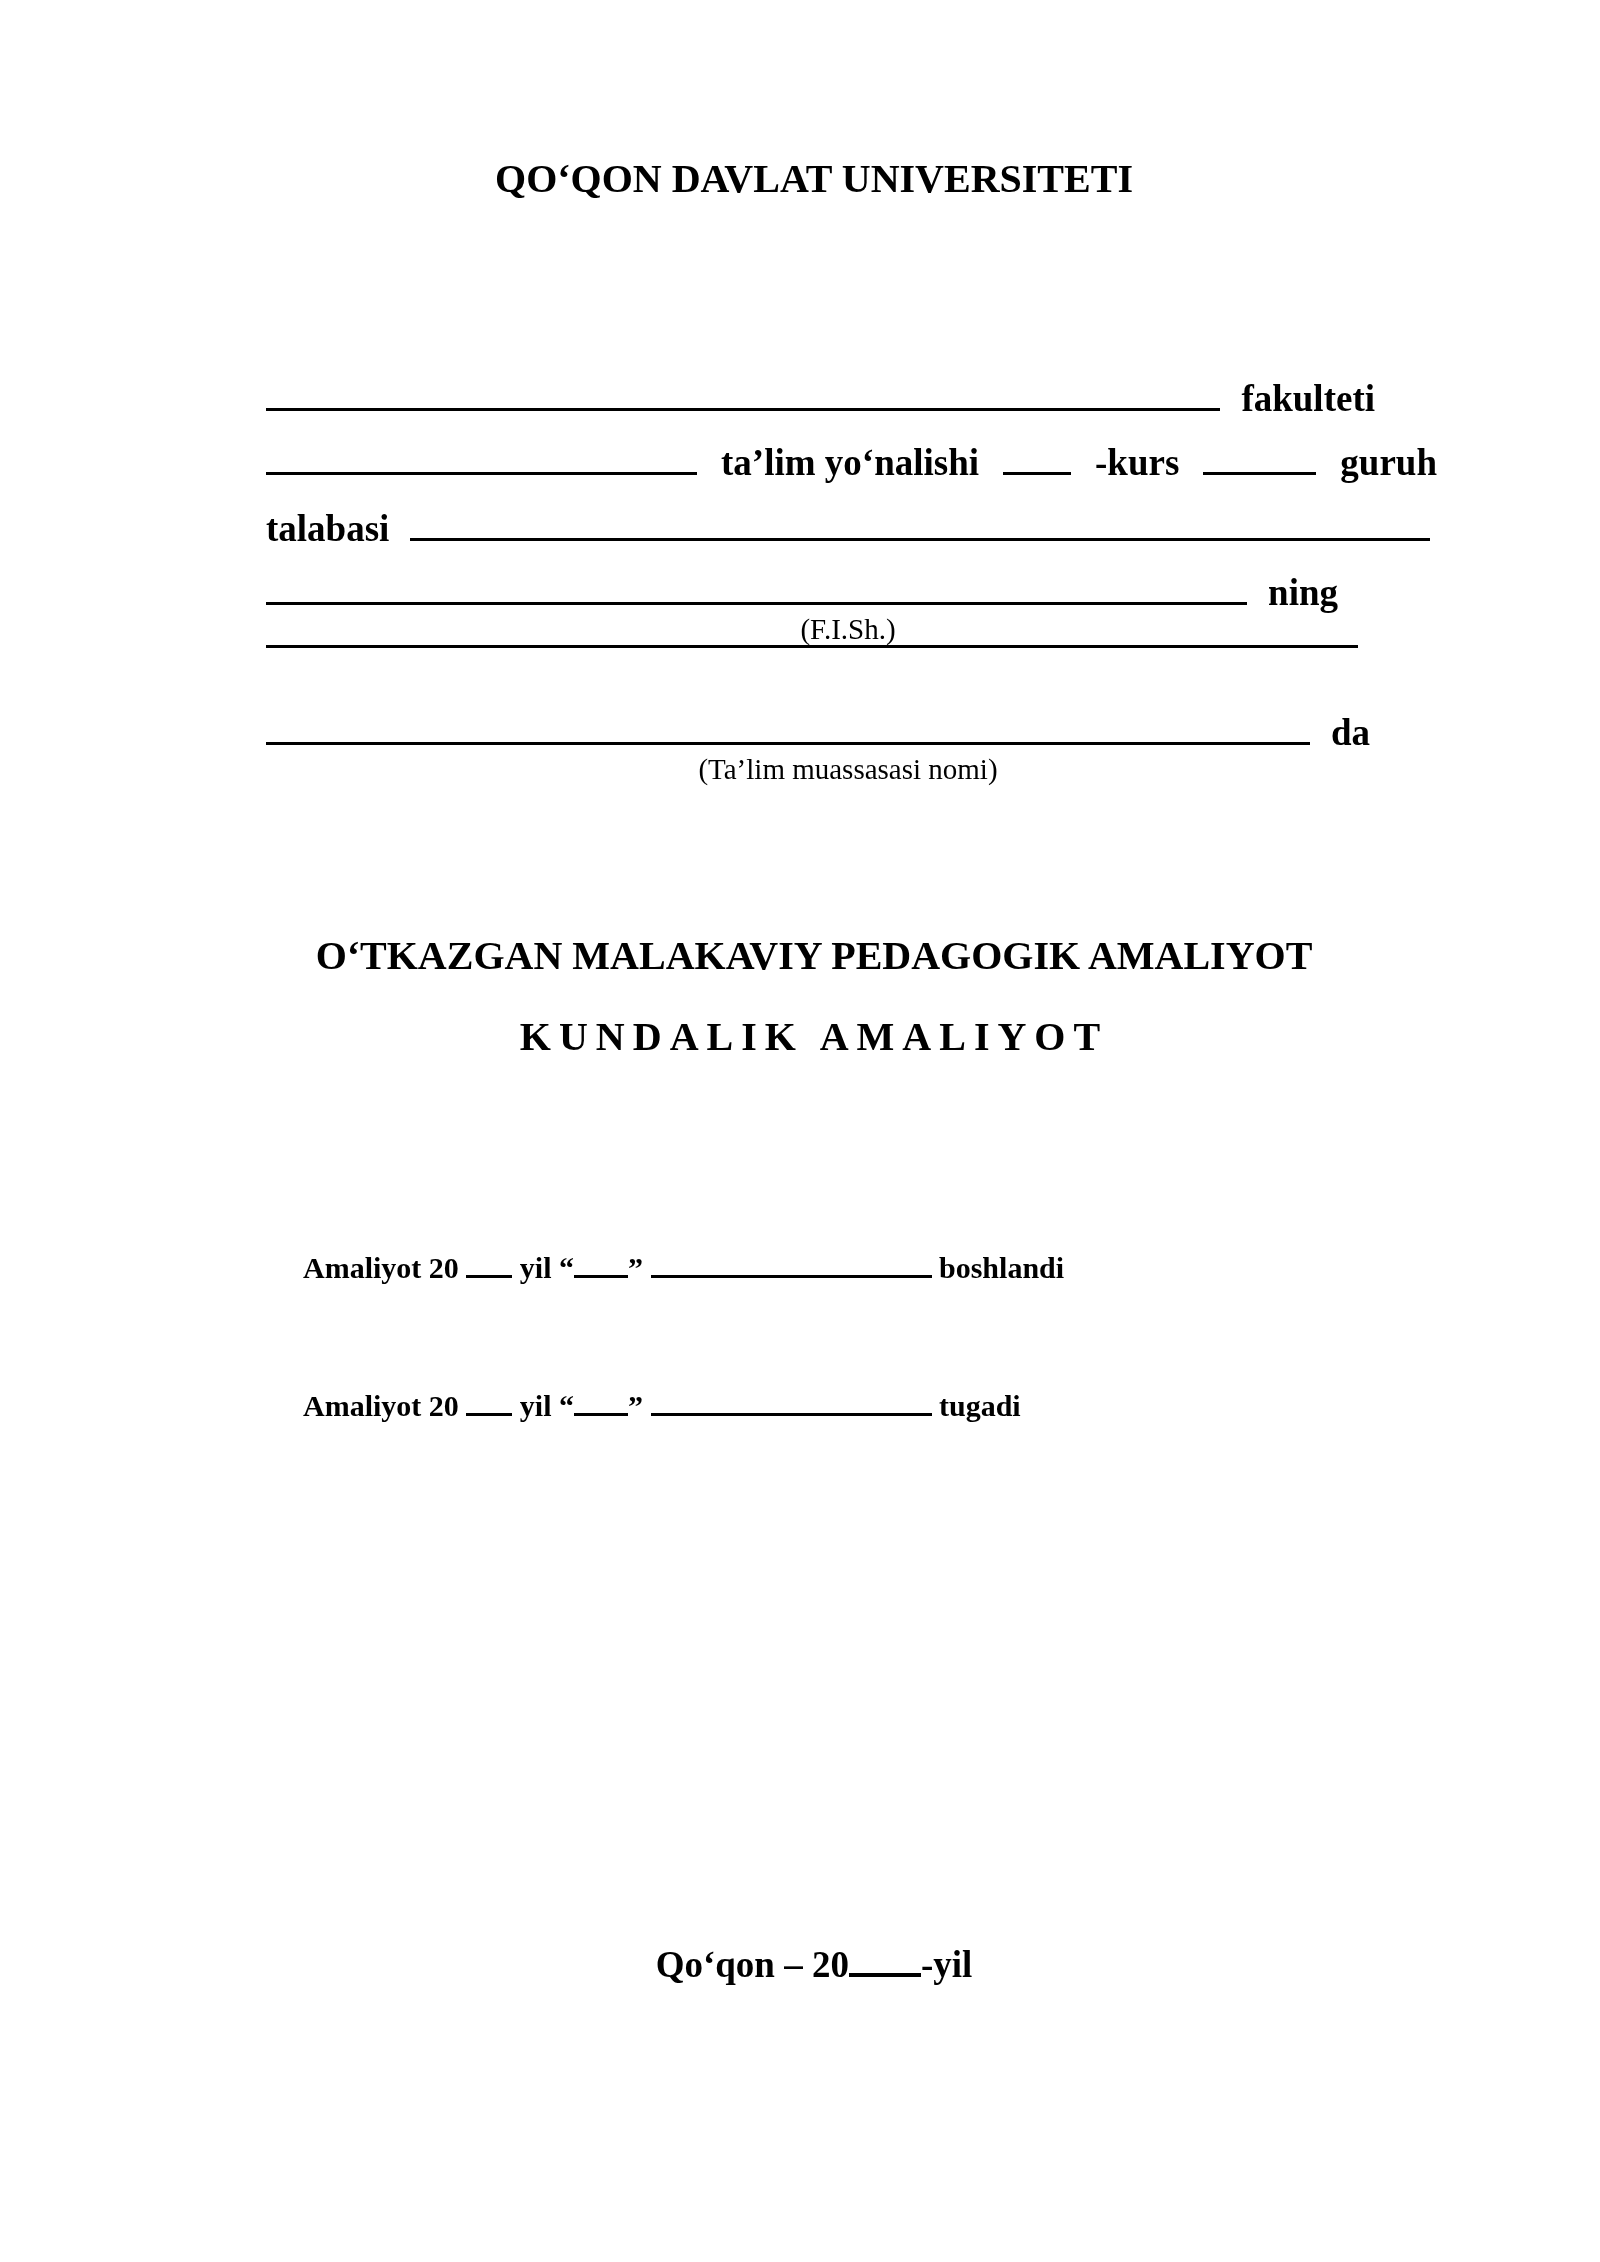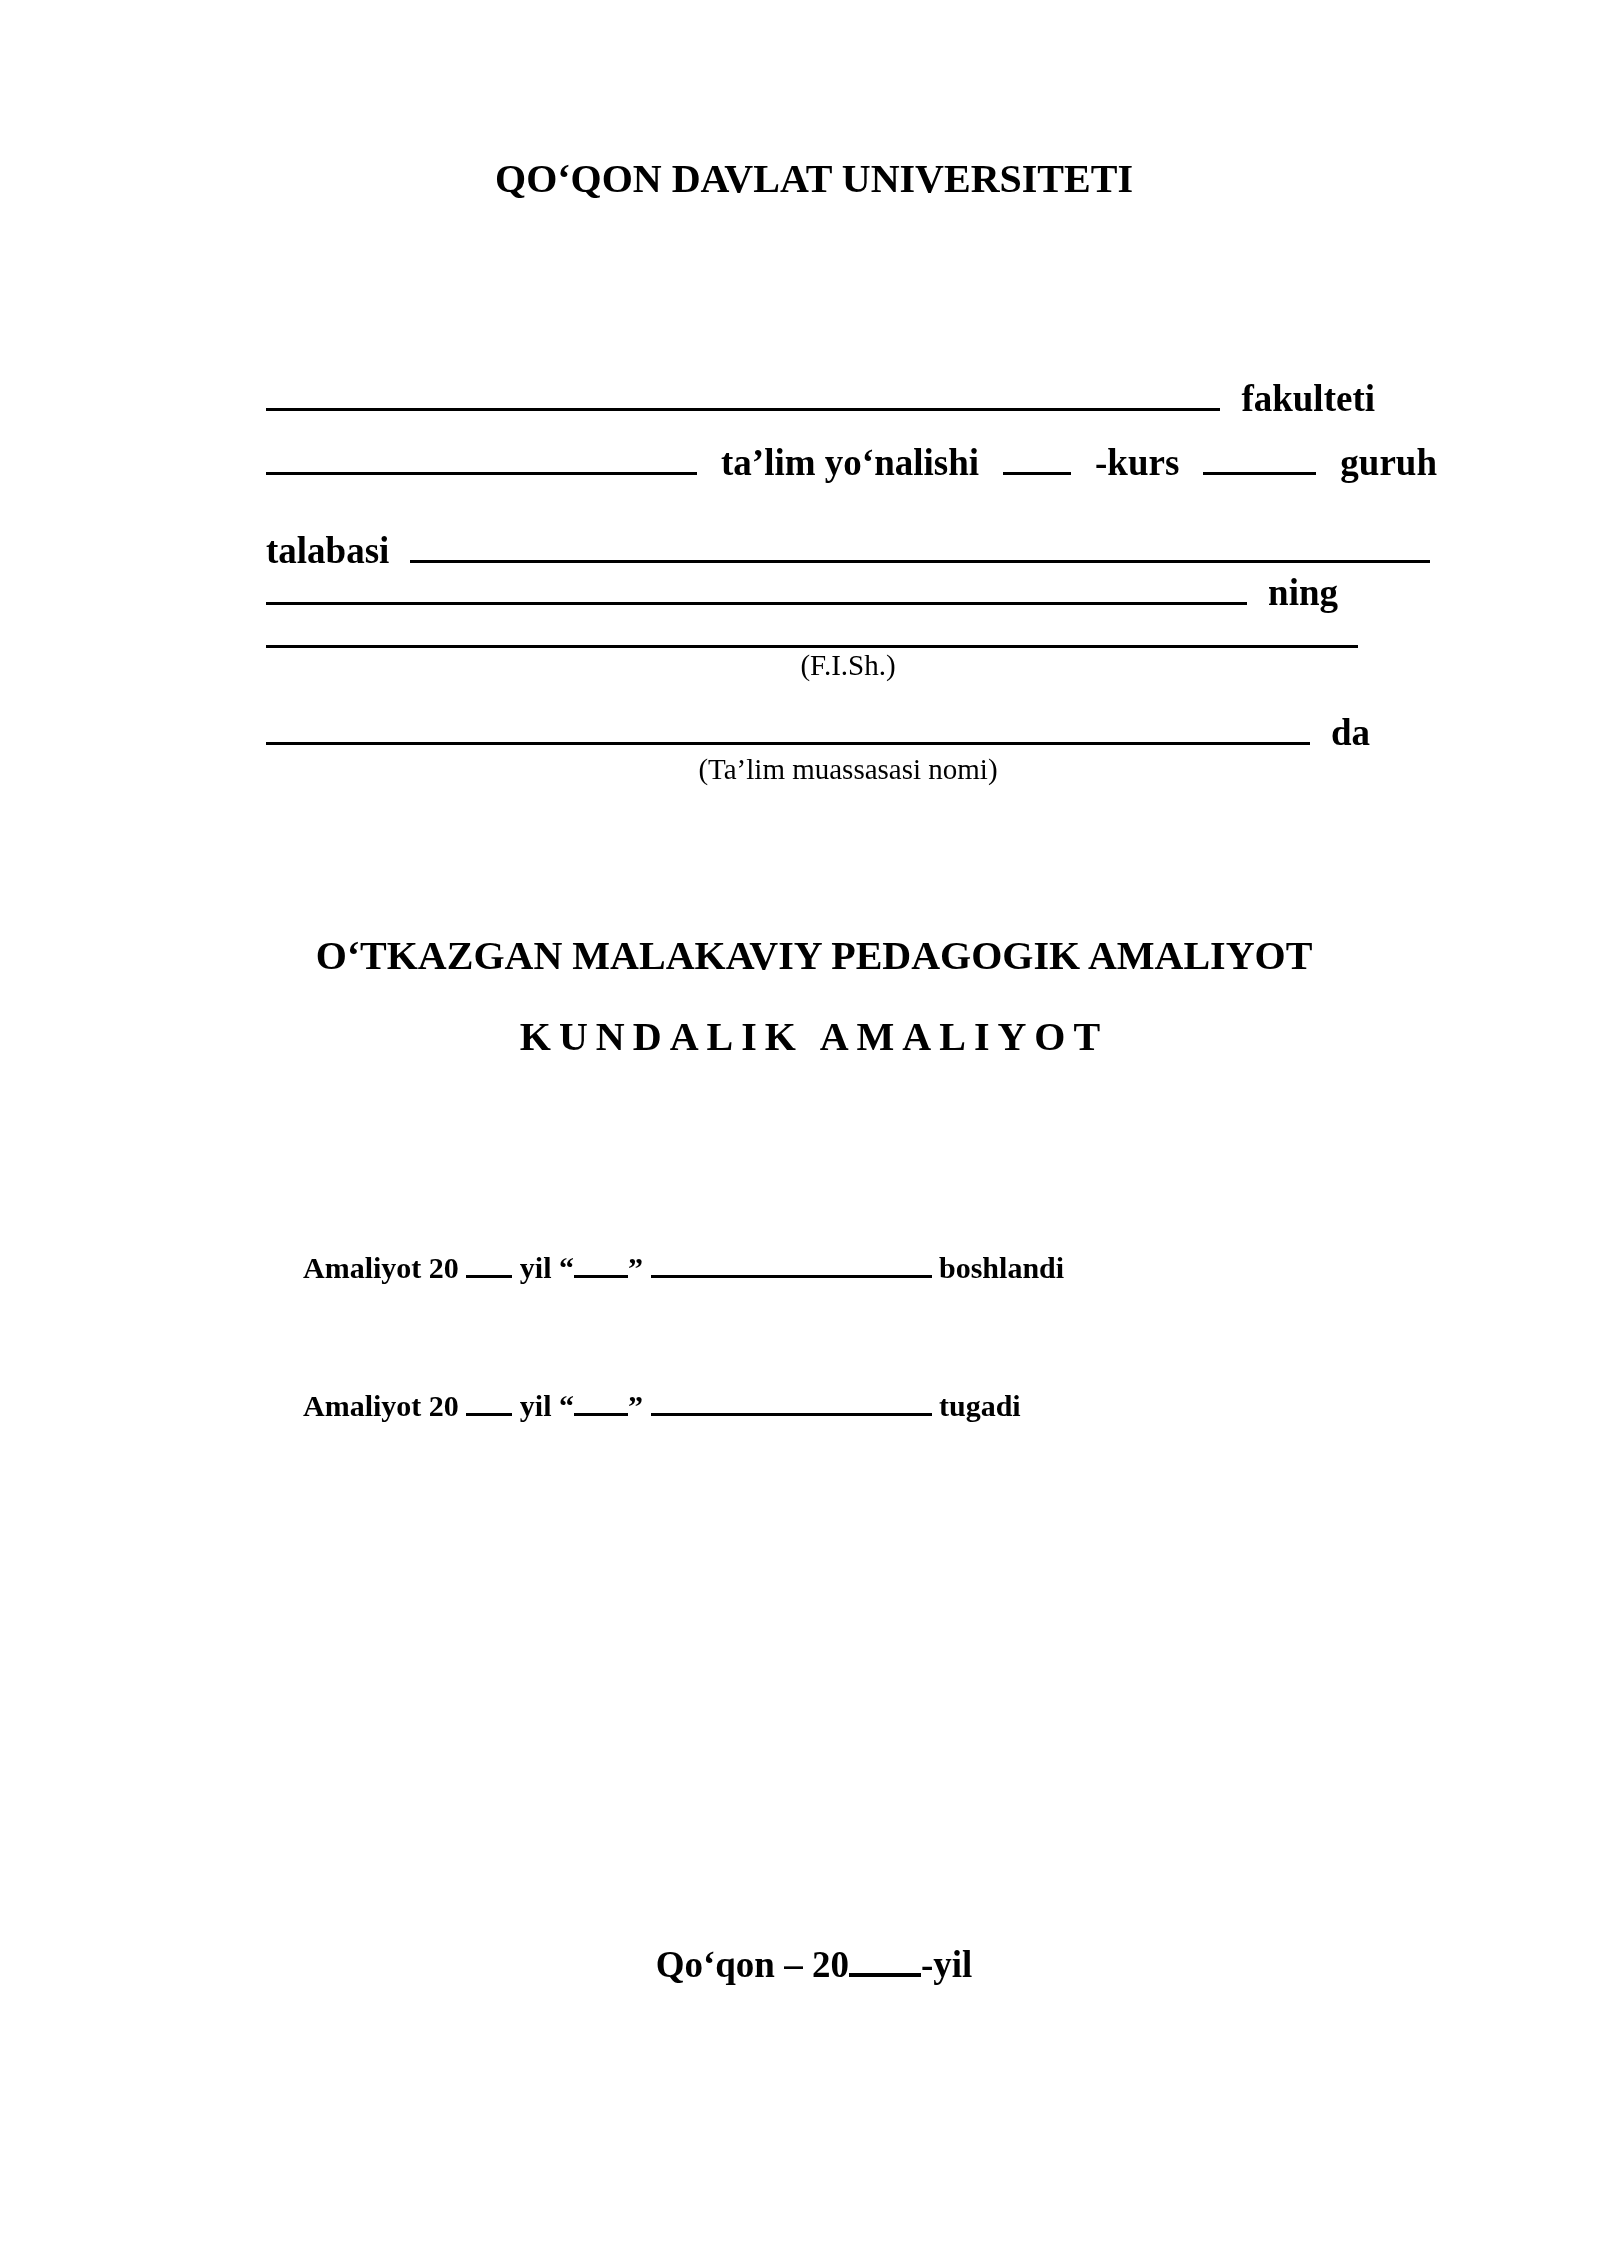--- a/index.html
+++ b/index.html
@@ -102,31 +102,31 @@
 
   <div class="frow" style="top:440px; width:1171px; column-gap:24px;">
     <span class="blank grow"></span>
       <span>ta’lim yo‘nalishi</span>
       <span class="blank" style="width:68px;"></span>
       <span>-kurs</span>
       <span class="blank" style="width:113px;"></span>
       <span>guruh</span>
   </div>
 
-  <div class="frow" style="top:528px; width:1164px;">
+  <div class="frow" style="top:506px; width:1164px;">
     <span>talabasi</span>
       <span class="blank grow"></span>
   </div>
 
   <div class="frow" style="top:570px; width:1072px;">
     <span class="blank grow"></span>
       <span>ning</span>
   </div>
 
-  <div class="caption" style="top:648px;">(F.I.Sh.)</div>
+  <div class="caption" style="top:612px;">(F.I.Sh.)</div>
 
   <div class="frow" style="top:645px; width:1092px;">
     <span class="blank grow"></span>
   </div>
 
   <div class="frow" style="top:710px; width:1104px;">
     <span class="blank grow"></span>
       <span>da</span>
   </div>
 

